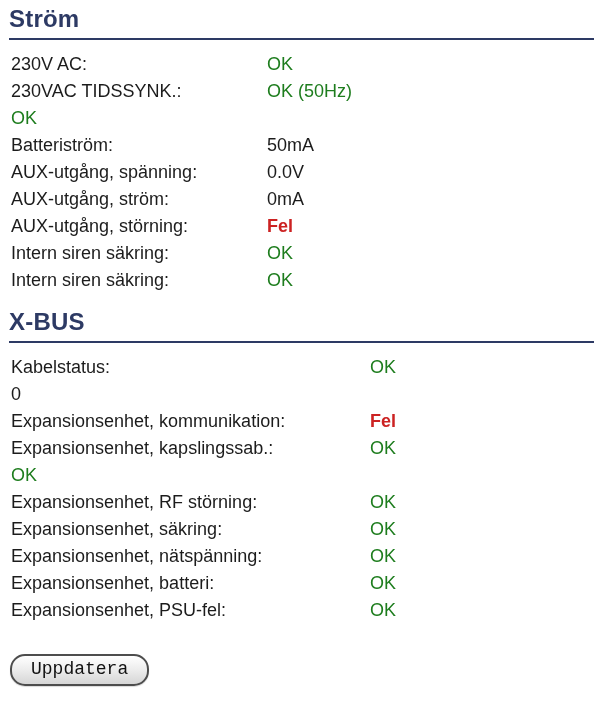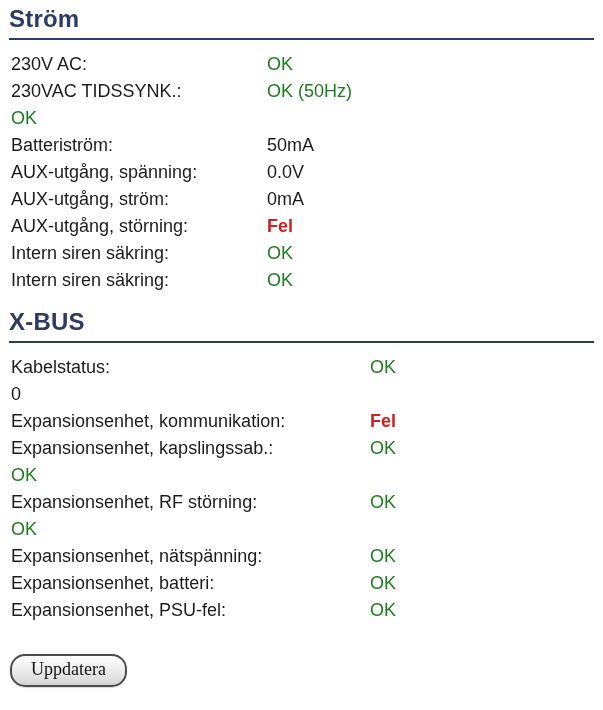--- a/index.html
+++ b/index.html
@@ -39,21 +39,21 @@
   .sections-host section:nth-of-type(1) .row { grid-template-columns: 256px 1fr; }
   .sections-host section:nth-of-type(2) .row { grid-template-columns: 329px 1fr; gap: 30px; }
   .label { color: var(--txt); white-space: nowrap; overflow: hidden; }
   .value { white-space: nowrap; }
   .value.status-ok    { color: var(--ok); }
   .value.status-error { color: var(--err); font-weight: bold; }
   .value.status-neutral { color: var(--txt); }
 
   .update-btn {
     margin: 16px 0 0 1px;
-    font-family: Liberation Serif, serif;
+    font-family: Liberation Mono, monospace;
     font-size: 18px;
     color: #111;
     padding: 3px 19px 5px 19px;
     border: 2px solid #4d4d4d;
     border-radius: 15px;
     background: linear-gradient(#ffffff, #ececec 50%, #d6d6d6);
     box-shadow: 0 1px 1px rgba(0,0,0,0.15);
     cursor: pointer;
   }
 </style>
@@ -137,20 +137,21 @@
   <div class="row">
     <span class="value status-ok">OK</span>
   </div>
 
   <div class="row">
     <span class="label">Expansionsenhet, RF störning:</span>
     <span class="value status-ok">OK</span>
   </div>
 
   <div class="row">
+    <span class="label">Expansionsenhet, säkring:</span>
     <span class="value status-ok">OK</span>
   </div>
 
   <div class="row">
     <span class="label">Expansionsenhet, nätspänning:</span>
     <span class="value status-ok">OK</span>
   </div>
 
   <div class="row">
     <span class="label">Expansionsenhet, batteri:</span>

